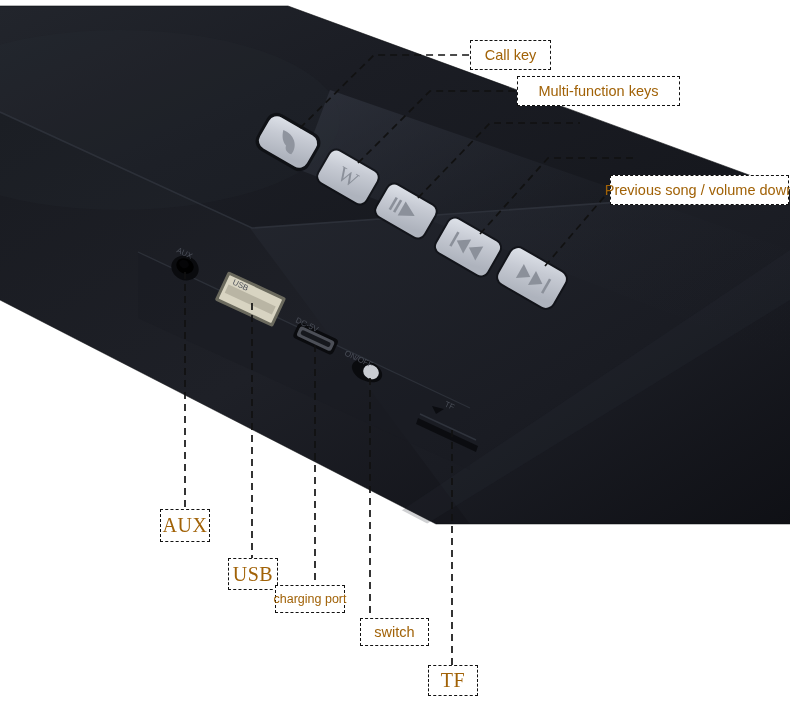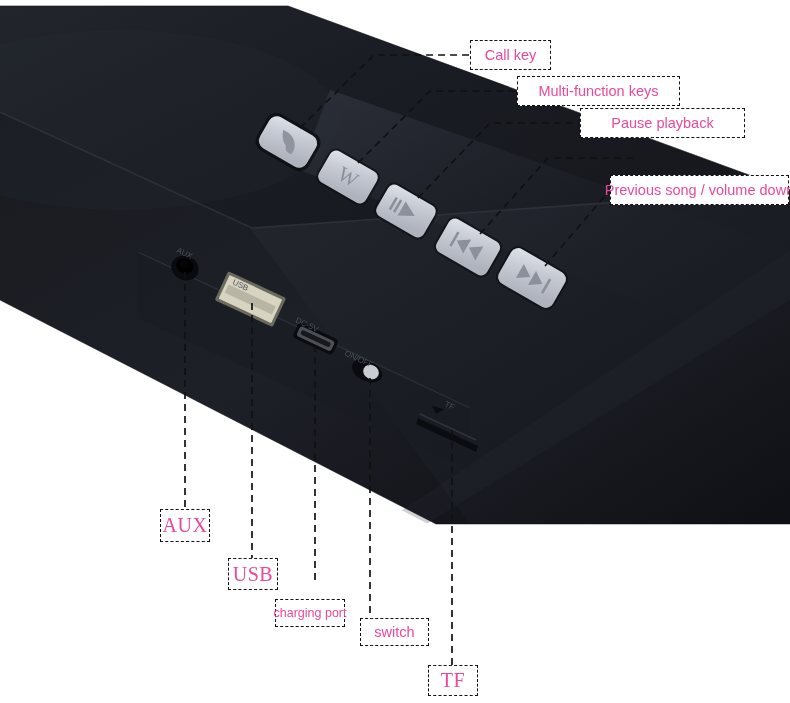--- a/index.html
+++ b/index.html
@@ -9,21 +9,21 @@
 
   
   .speaker-svg{position:absolute;left:0;top:0;width:790px;height:703px;}
 
   
   .callout{
     position:absolute;
     border:1.6px dashed #111;
     background:#ffffff;
     display:flex;align-items:center;justify-content:center;
-    color:#ec4899;
+    color:#a16207;
     box-sizing:border-box;
     white-space:nowrap;
     z-index:30;
   }
   .callout.sans{font-family:"Liberation Sans",sans-serif;font-size:14.5px;}
   .callout.serif{font-family:"Liberation Serif",serif;font-size:20px;letter-spacing:.5px;}
   .callout.small{font-size:12.5px;}
 
   
   .leaders{position:absolute;left:0;top:0;width:790px;height:703px;z-index:20;pointer-events:none;}
@@ -188,28 +188,27 @@
       <path d="M315,345 L315,585"></path>
       <path d="M370,378 L370,618"></path>
       <path d="M452,430 L452,665"></path>
     </g>
   </svg>
 
   <div class="callout sans" style="left:470px;top:40px;width:81px;height:30px;">Call key</div>
 
   <div class="callout sans" style="left:517px;top:76px;width:163px;height:30px;">Multi-function keys</div>
 
-  <div class="callout sans" style="left:580px;top:108px;width:165px;height:30px;">Pause playback</div>
 
 
   <div class="callout sans" style="left:610px;top:175px;width:179px;height:30px;">Previous song / volume down</div>
 
   <div class="callout serif" style="left:160px;top:509px;width:50px;height:33px;">AUX</div>
 
   <div class="callout serif" style="left:228px;top:558px;width:50px;height:32px;">USB</div>
 
-  <div class="callout sans small" style="left:275px;top:585px;width:70px;height:28px;margin-top:14px;">charging port</div>
+  <div class="callout sans small" style="left:275px;top:585px;width:70px;height:28px;">charging port</div>
 
   <div class="callout sans" style="left:360px;top:618px;width:69px;height:28px;">switch</div>
 
   <div class="callout serif" style="left:428px;top:665px;width:50px;height:31px;">TF</div>
 
 </div>
 
 </body></html>

